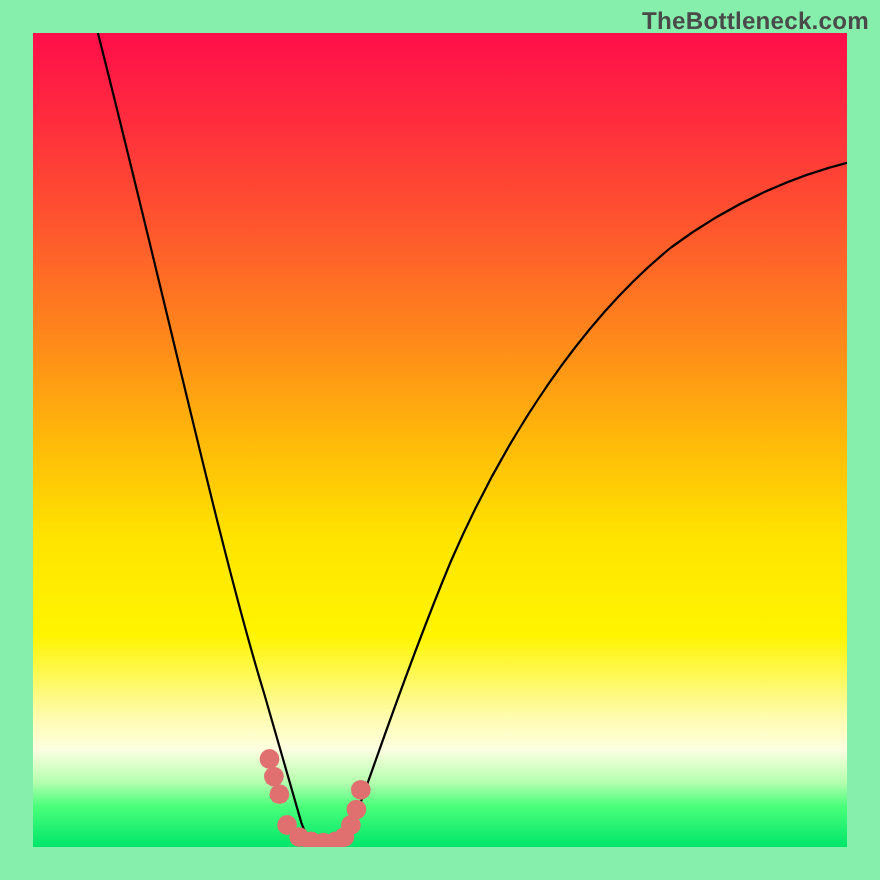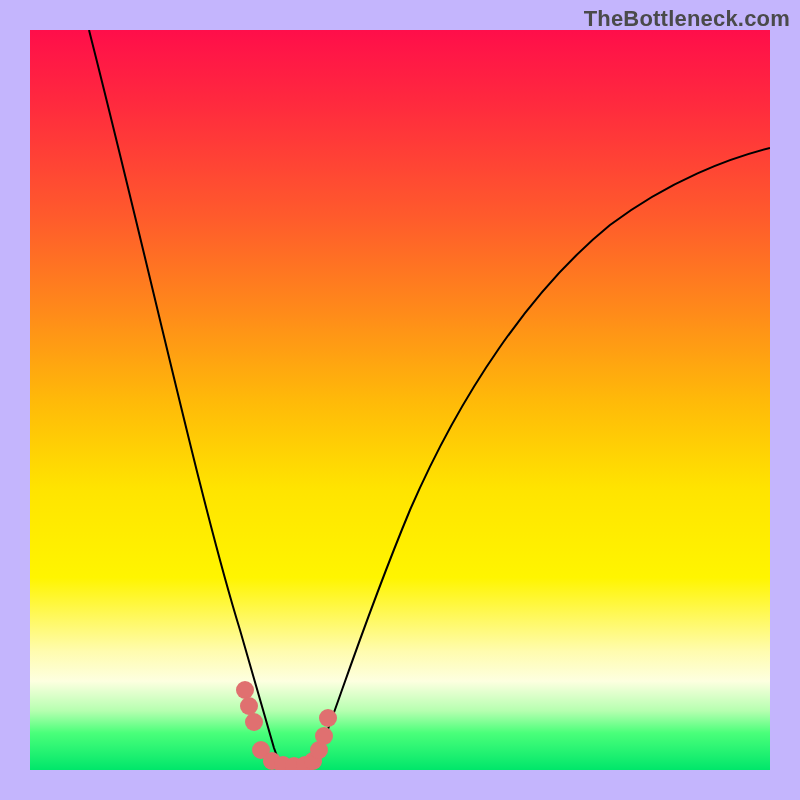--- a/index.html
+++ b/index.html
@@ -7,21 +7,21 @@
     padding: 0;
     width: 800px;
     height: 800px;
     background: #000;
     overflow: hidden;
     font-family: Arial, Helvetica, sans-serif;
   }
   .frame {
     position: absolute;
     inset: 0;
-    background: #c4b5fd;
+    background: #86efac;
   }
   .plot-area {
     position: absolute;
     left: 30px;
     top: 30px;
     width: 740px;
     height: 740px;
     overflow: hidden;
   }
   

